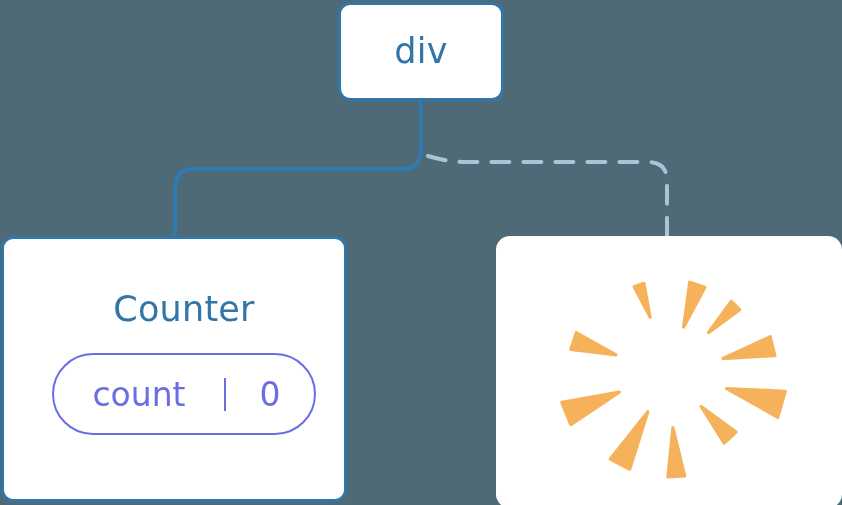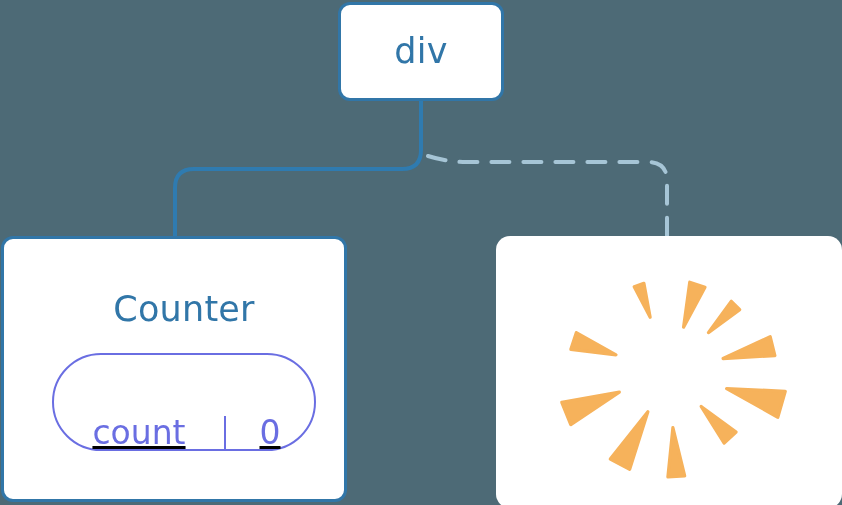--- a/index.html
+++ b/index.html
@@ -91,28 +91,27 @@
   }
 
   .node-counter .node-title {
     margin-top: 53px;
   }
 
   
   .state-pill {
     margin-top: 26px;
     width: 264px;
-    height: 98px;
+    height: 82px;
     border: 2px solid #6a6ee2;
     border-radius: 49px;
     display: flex;
-    align-items: flex-end;
+    align-items: center;
     box-sizing: border-box;
     background: #ffffff;
-    text-decoration: underline;
   }
 
   .pill-key {
     flex: 0 0 172px;
     display: flex;
     align-items: center;
     justify-content: center;
     border-right: 2px solid #6a6ee2;
     box-sizing: border-box;
   }

